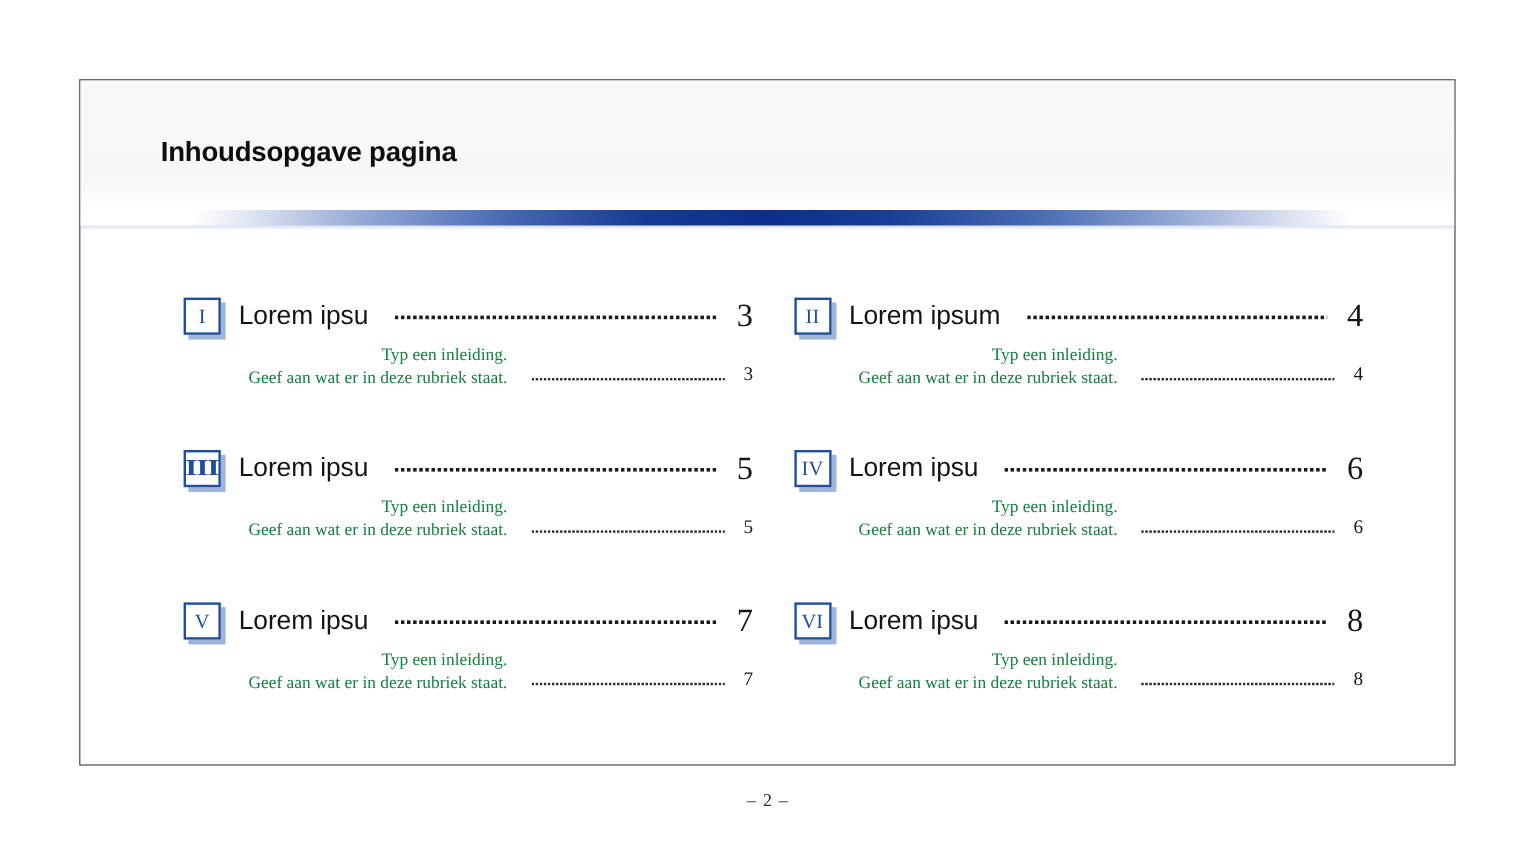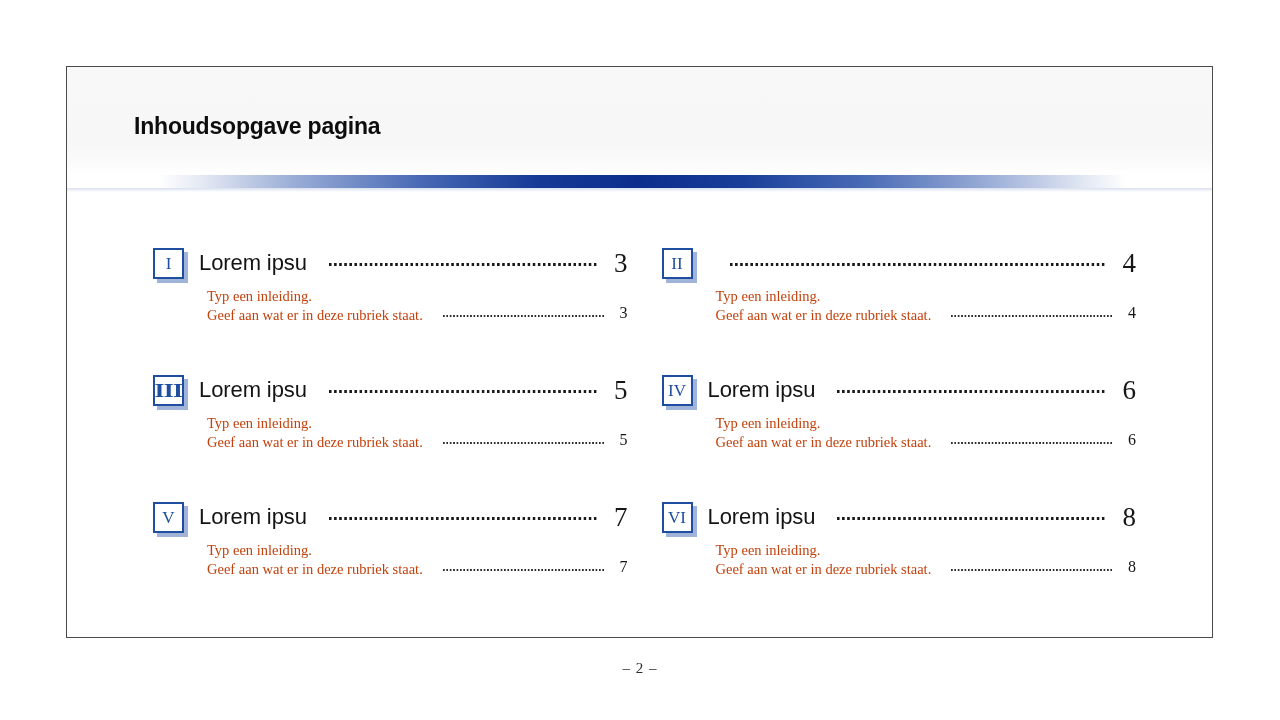--- a/index.html
+++ b/index.html
@@ -179,22 +179,23 @@
     align-items: flex-end;
     margin-top: 3px;
     padding-left: 54px;
   }
 
   .sub-text {
     flex: 0 0 auto;
     font-family: "Liberation Serif", serif;
     font-size: 14.5px;
     line-height: 1.28;
-    color: #c2410c;
+    color: #15803d;
     white-space: nowrap;
+    text-align: right;
   }
 
   .leader-sub {
     flex: 1 1 auto;
     height: 2px;
     margin: 0 12px 7px 20px;
     min-width: 30px;
     background-image: linear-gradient(90deg, #2b2b2b 50%, rgba(255,255,255,0) 50%);
     background-size: 3.4px 2px;
     background-repeat: repeat-x;
@@ -254,20 +255,21 @@
             </div>
             <div class="leader-sub"></div>
             <div class="sub-page">3</div>
           </div>
         </div>
         <div class="toc-entry">
           <div class="entry-main">
             <div class="numeral-box">
               <span>II</span>
             </div>
+            <div class="entry-title">Lorem ipsum</div>
             <div class="leader-main"></div>
             <div class="entry-page">4</div>
           </div>
           <div class="entry-sub">
             <div class="sub-text">
               <div>Typ een inleiding.</div>
               <div>Geef aan wat er in deze rubriek staat.</div>
             </div>
             <div class="leader-sub"></div>
             <div class="sub-page">4</div>

